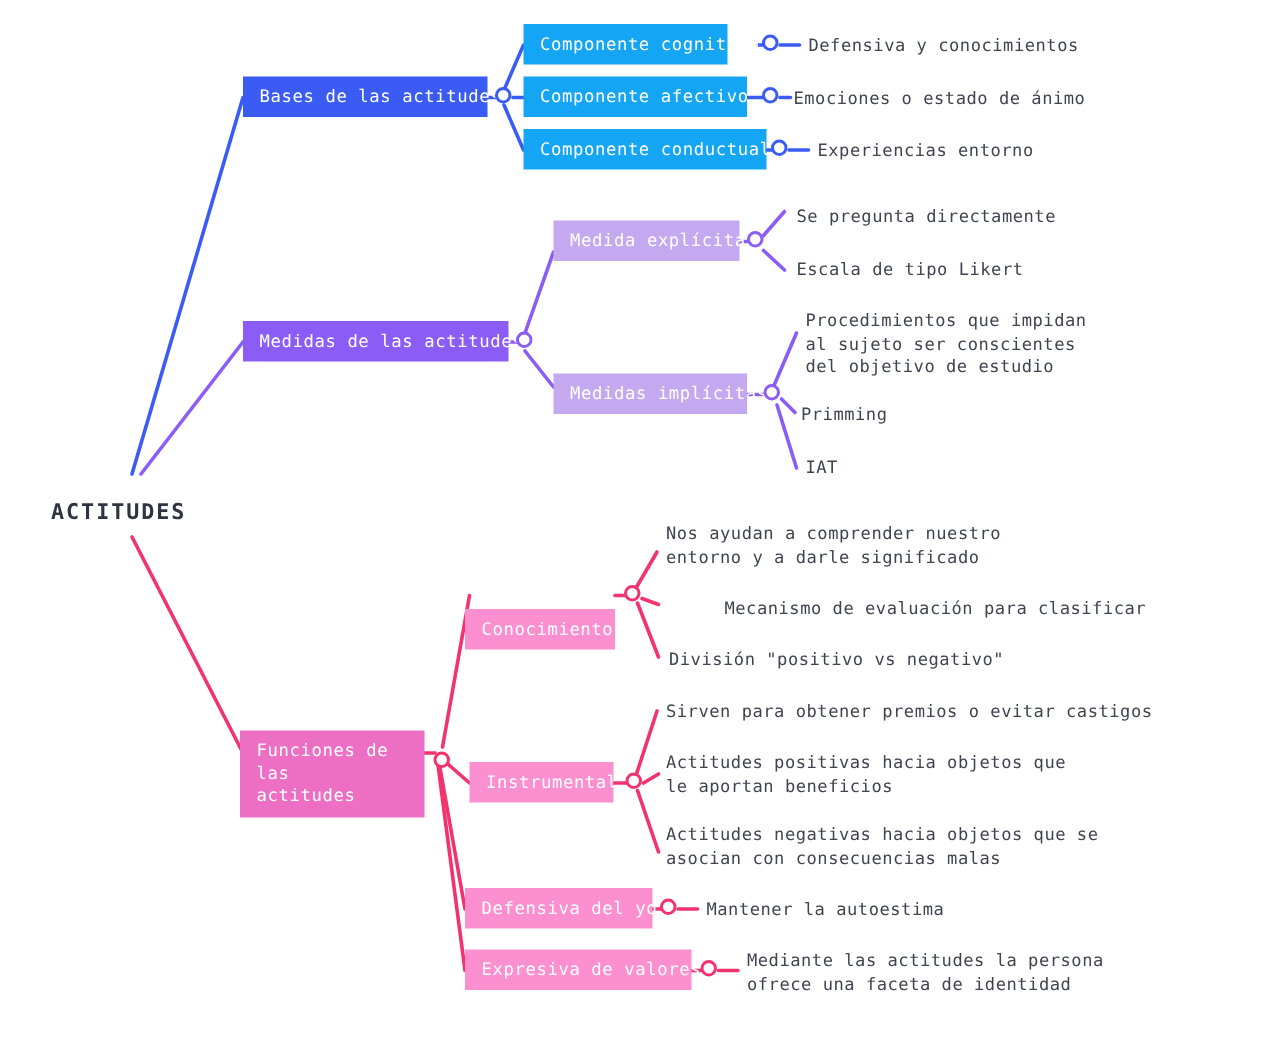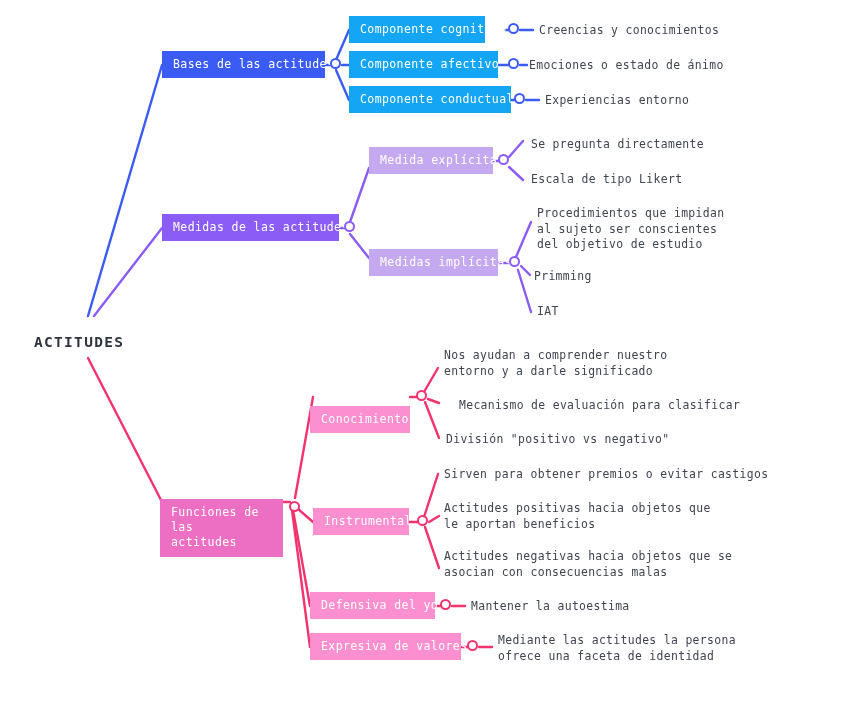--- a/index.html
+++ b/index.html
@@ -108,48 +108,48 @@
       <path d="M 452 606 L 465 606" stroke="#f2336e" stroke-width="2.4" fill="none" stroke-linecap="round"></path>
       <path d="M 461 647 L 468 647" stroke="#f2336e" stroke-width="2.4" fill="none" stroke-linecap="round"></path>
       <path d="M 479 647 L 492 647" stroke="#f2336e" stroke-width="2.4" fill="none" stroke-linecap="round"></path>
     </svg>
   <div id="nodes-layer">
       <div class="root-label" style="left: 34px; top: 334px; color: rgb(47, 53, 64);">ACTITUDES</div>
       <div class="node" style="left: 162px; top: 51px; width: 163px; min-height: 27px; background: rgb(59, 91, 245);"><span>Bases de las actitudes</span></div>
       <div class="hub" style="left: 330px; top: 58px; border-color: rgb(59, 91, 245);"></div>
       <div class="node" style="left: 349px; top: 16px; width: 136px; min-height: 27px; background: rgb(20, 165, 245);"><span>Componente cognitivo</span></div>
       <div class="hub" style="left: 508px; top: 23px; border-color: rgb(59, 91, 245);"></div>
-      <div class="leaf" style="left: 539px; top: 23px;">Creencias y conocimientos</div>
+      <div class="leaf" style="left: 539px; top: 23px;">Defensiva y conocimientos</div>
       <div class="node" style="left: 349px; top: 51px; width: 149px; min-height: 27px; background: rgb(20, 165, 245);"><span>Componente afectivo</span></div>
       <div class="hub" style="left: 508px; top: 58px; border-color: rgb(59, 91, 245);"></div>
       <div class="leaf" style="left: 529px; top: 58px;">Emocio­nes o estado de ánimo</div>
       <div class="node" style="left: 349px; top: 86px; width: 162px; min-height: 27px; background: rgb(20, 165, 245);"><span>Componente conductual</span></div>
       <div class="hub" style="left: 514px; top: 93px; border-color: rgb(59, 91, 245);"></div>
       <div class="leaf" style="left: 545px; top: 93px;">Experiencias entorno</div>
       <div class="node" style="left: 162px; top: 214px; width: 177px; min-height: 27px; background: rgb(139, 92, 246);"><span>Medidas de las actitudes</span></div>
       <div class="hub" style="left: 344px; top: 221px; border-color: rgb(139, 92, 246);"></div>
       <div class="node" style="left: 369px; top: 147px; width: 124px; min-height: 27px; background: rgb(197, 169, 240);"><span>Medida explícitas</span></div>
       <div class="hub" style="left: 498px; top: 154px; border-color: rgb(139, 92, 246);"></div>
       <div class="leaf" style="left: 531px; top: 137px;">Se pregunta directamente</div>
       <div class="leaf" style="left: 531px; top: 172px;">Escala de tipo Likert</div>
       <div class="node" style="left: 369px; top: 249px; width: 129px; min-height: 27px; background: rgb(197, 169, 240);"><span>Medidas implícitas</span></div>
       <div class="hub" style="left: 509px; top: 256px; border-color: rgb(139, 92, 246);"></div>
       <div class="leaf" style="left: 537px; top: 206px;">Procedimientos que impidan
 al sujeto ser conscientes
 del objetivo de estudio</div>
       <div class="leaf" style="left: 534px; top: 269px;">Primming</div>
       <div class="leaf" style="left: 537px; top: 304px;">IAT</div>
-      <div class="node multi" style="left: 160px; top: 487px; width: 123px; min-height: 40px; background: rgb(236, 111, 196); margin-top: 12px;"><span>Funciones de las
+      <div class="node multi" style="left: 160px; top: 487px; width: 123px; min-height: 40px; background: rgb(236, 111, 196);"><span>Funciones de las
 actitudes</span></div>
       <div class="hub" style="left: 289px; top: 501px; border-color: rgb(242, 51, 110);"></div>
       <div class="node" style="left: 310px; top: 383px; width: 100px; min-height: 27px; background: rgb(251, 143, 208); margin-top: 23px;"><span>Conocimiento</span></div>
       <div class="hub" style="left: 416px; top: 390px; border-color: rgb(242, 51, 110);"></div>
       <div class="leaf" style="left: 444px; top: 348px;">Nos ayudan a comprender nuestro
 entorno y a darle significado</div>
-      <div class="leaf" style="left: 439px; top: 398px; padding-left: 20px;">Mecanismo de evaluación para clasificar</div>
+      <div class="leaf" style="left: 463px; top: 398px; padding-left: 20px;">Mecanismo de evaluación para clasificar</div>
       <div class="leaf" style="left: 446px; top: 432px;">División "positivo vs negativo"</div>
       <div class="node" style="left: 313px; top: 508px; width: 96px; min-height: 27px; background: rgb(251, 143, 208);"><span>Instrumental</span></div>
       <div class="hub" style="left: 417px; top: 515px; border-color: rgb(242, 51, 110);"></div>
       <div class="leaf" style="left: 444px; top: 467px;">Sirven para obtener premios o evitar castigos</div>
       <div class="leaf" style="left: 444px; top: 501px;">Actitudes positivas hacia objetos que
 le aportan beneficios</div>
       <div class="leaf" style="left: 444px; top: 549px;">Actitudes negativas hacia objetos que se
 asocian con consecuencias malas</div>
       <div class="node" style="left: 310px; top: 592px; width: 125px; min-height: 27px; background: rgb(251, 143, 208);"><span>Defensiva del yo</span></div>
       <div class="hub" style="left: 440px; top: 599px; border-color: rgb(242, 51, 110);"></div>

